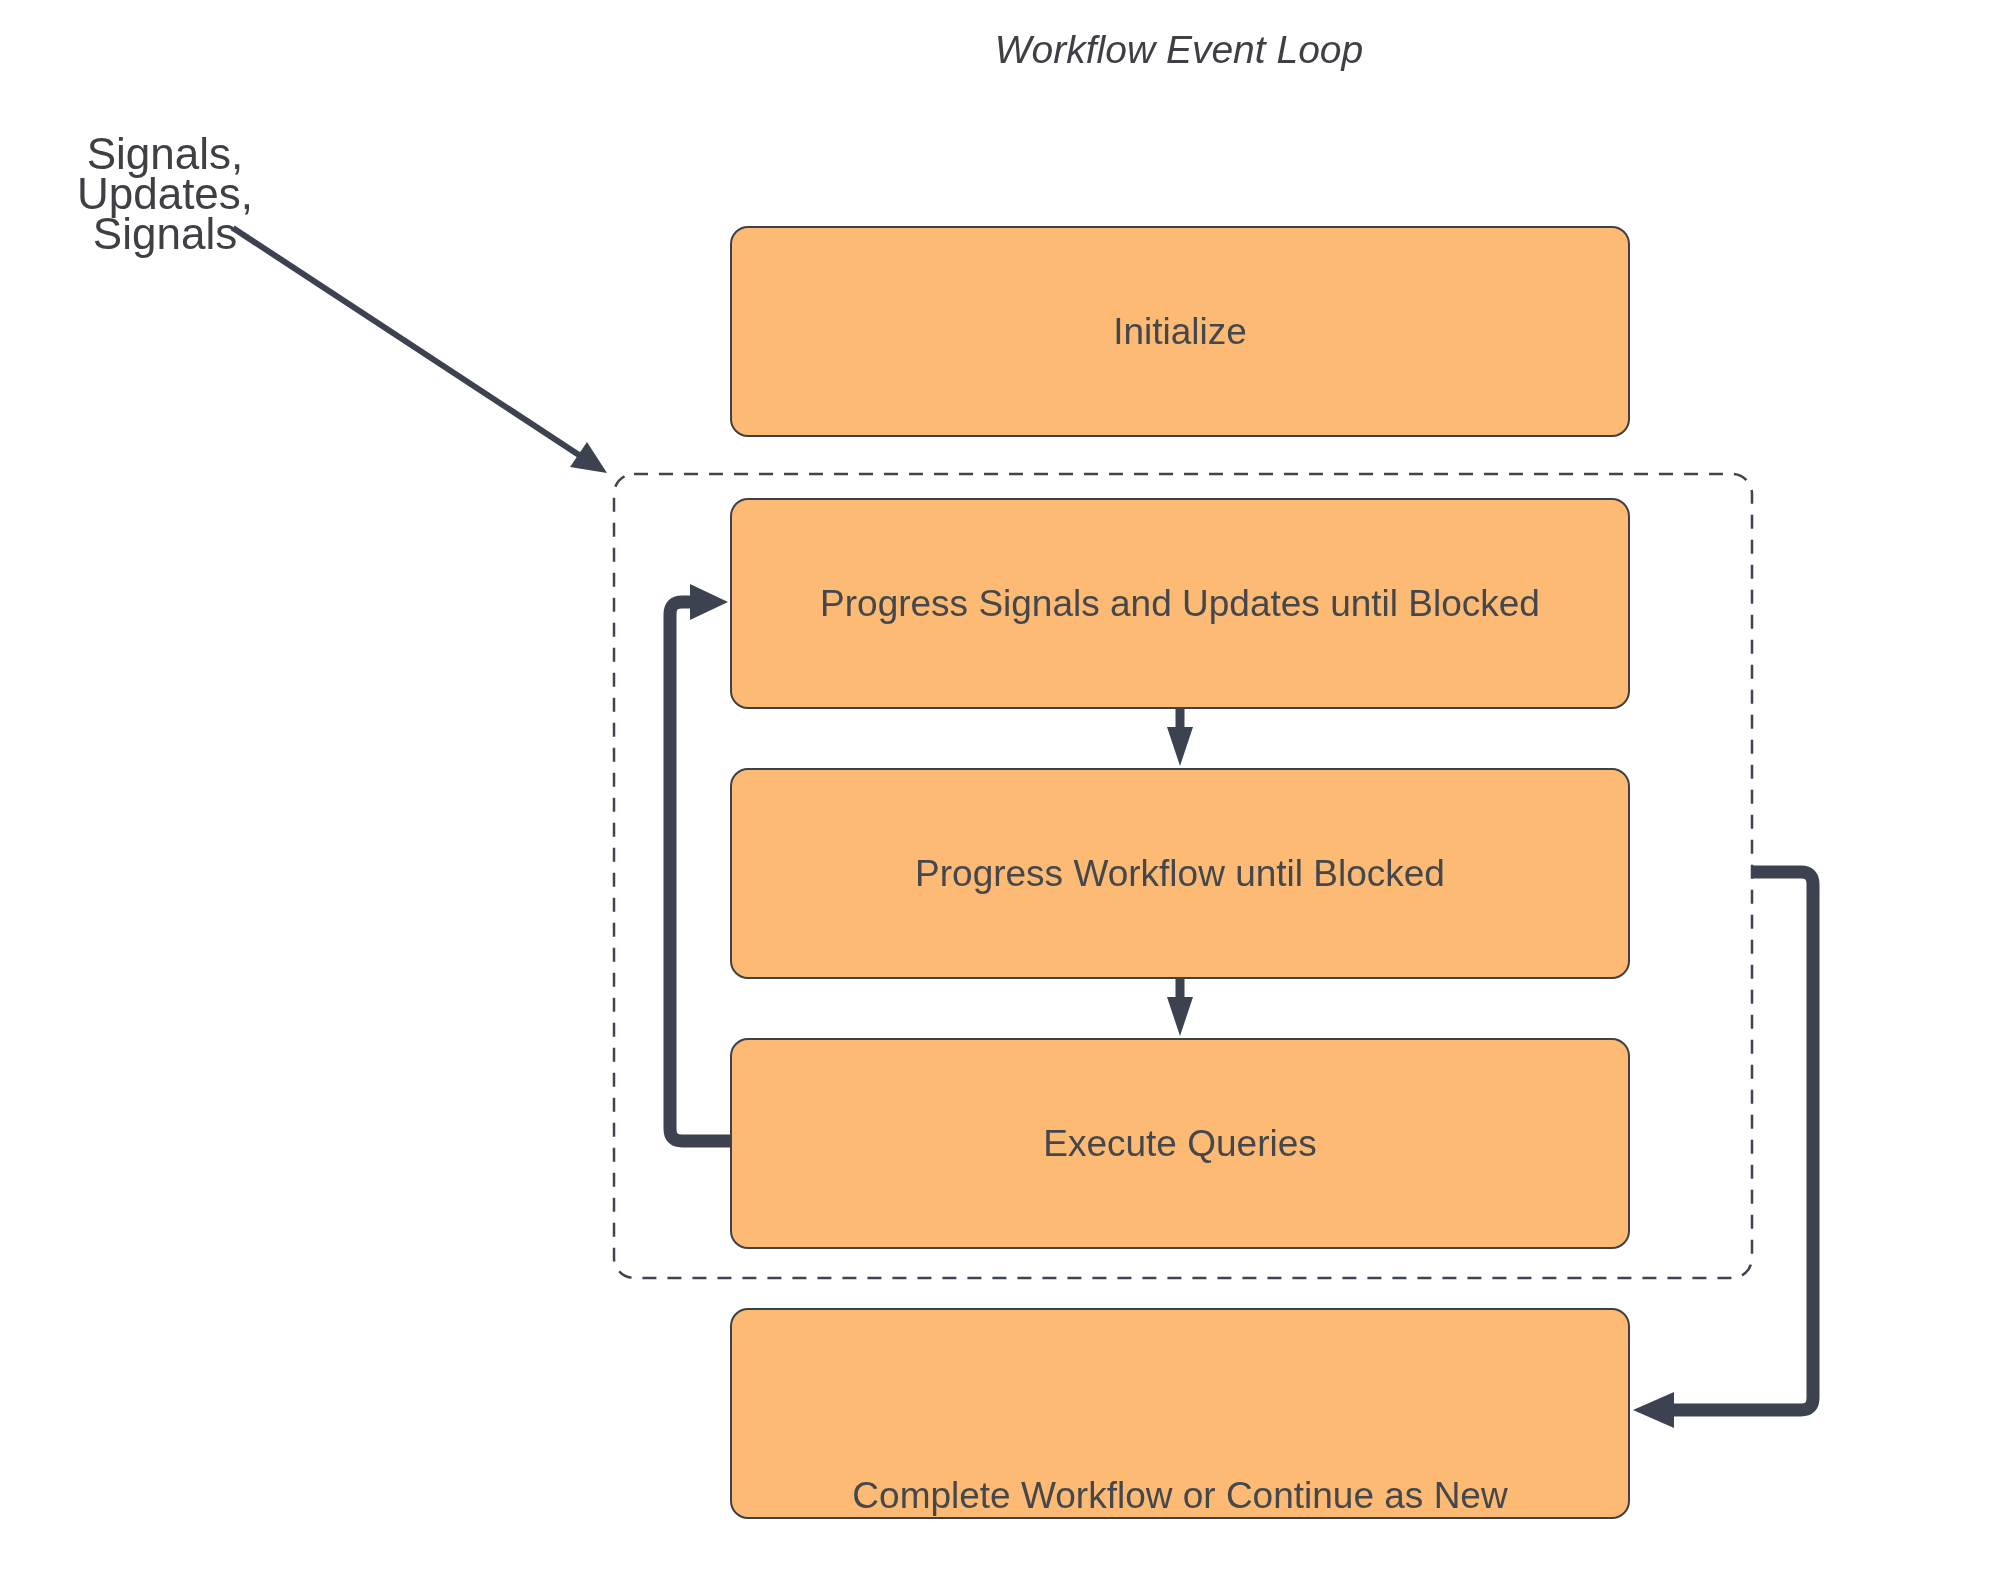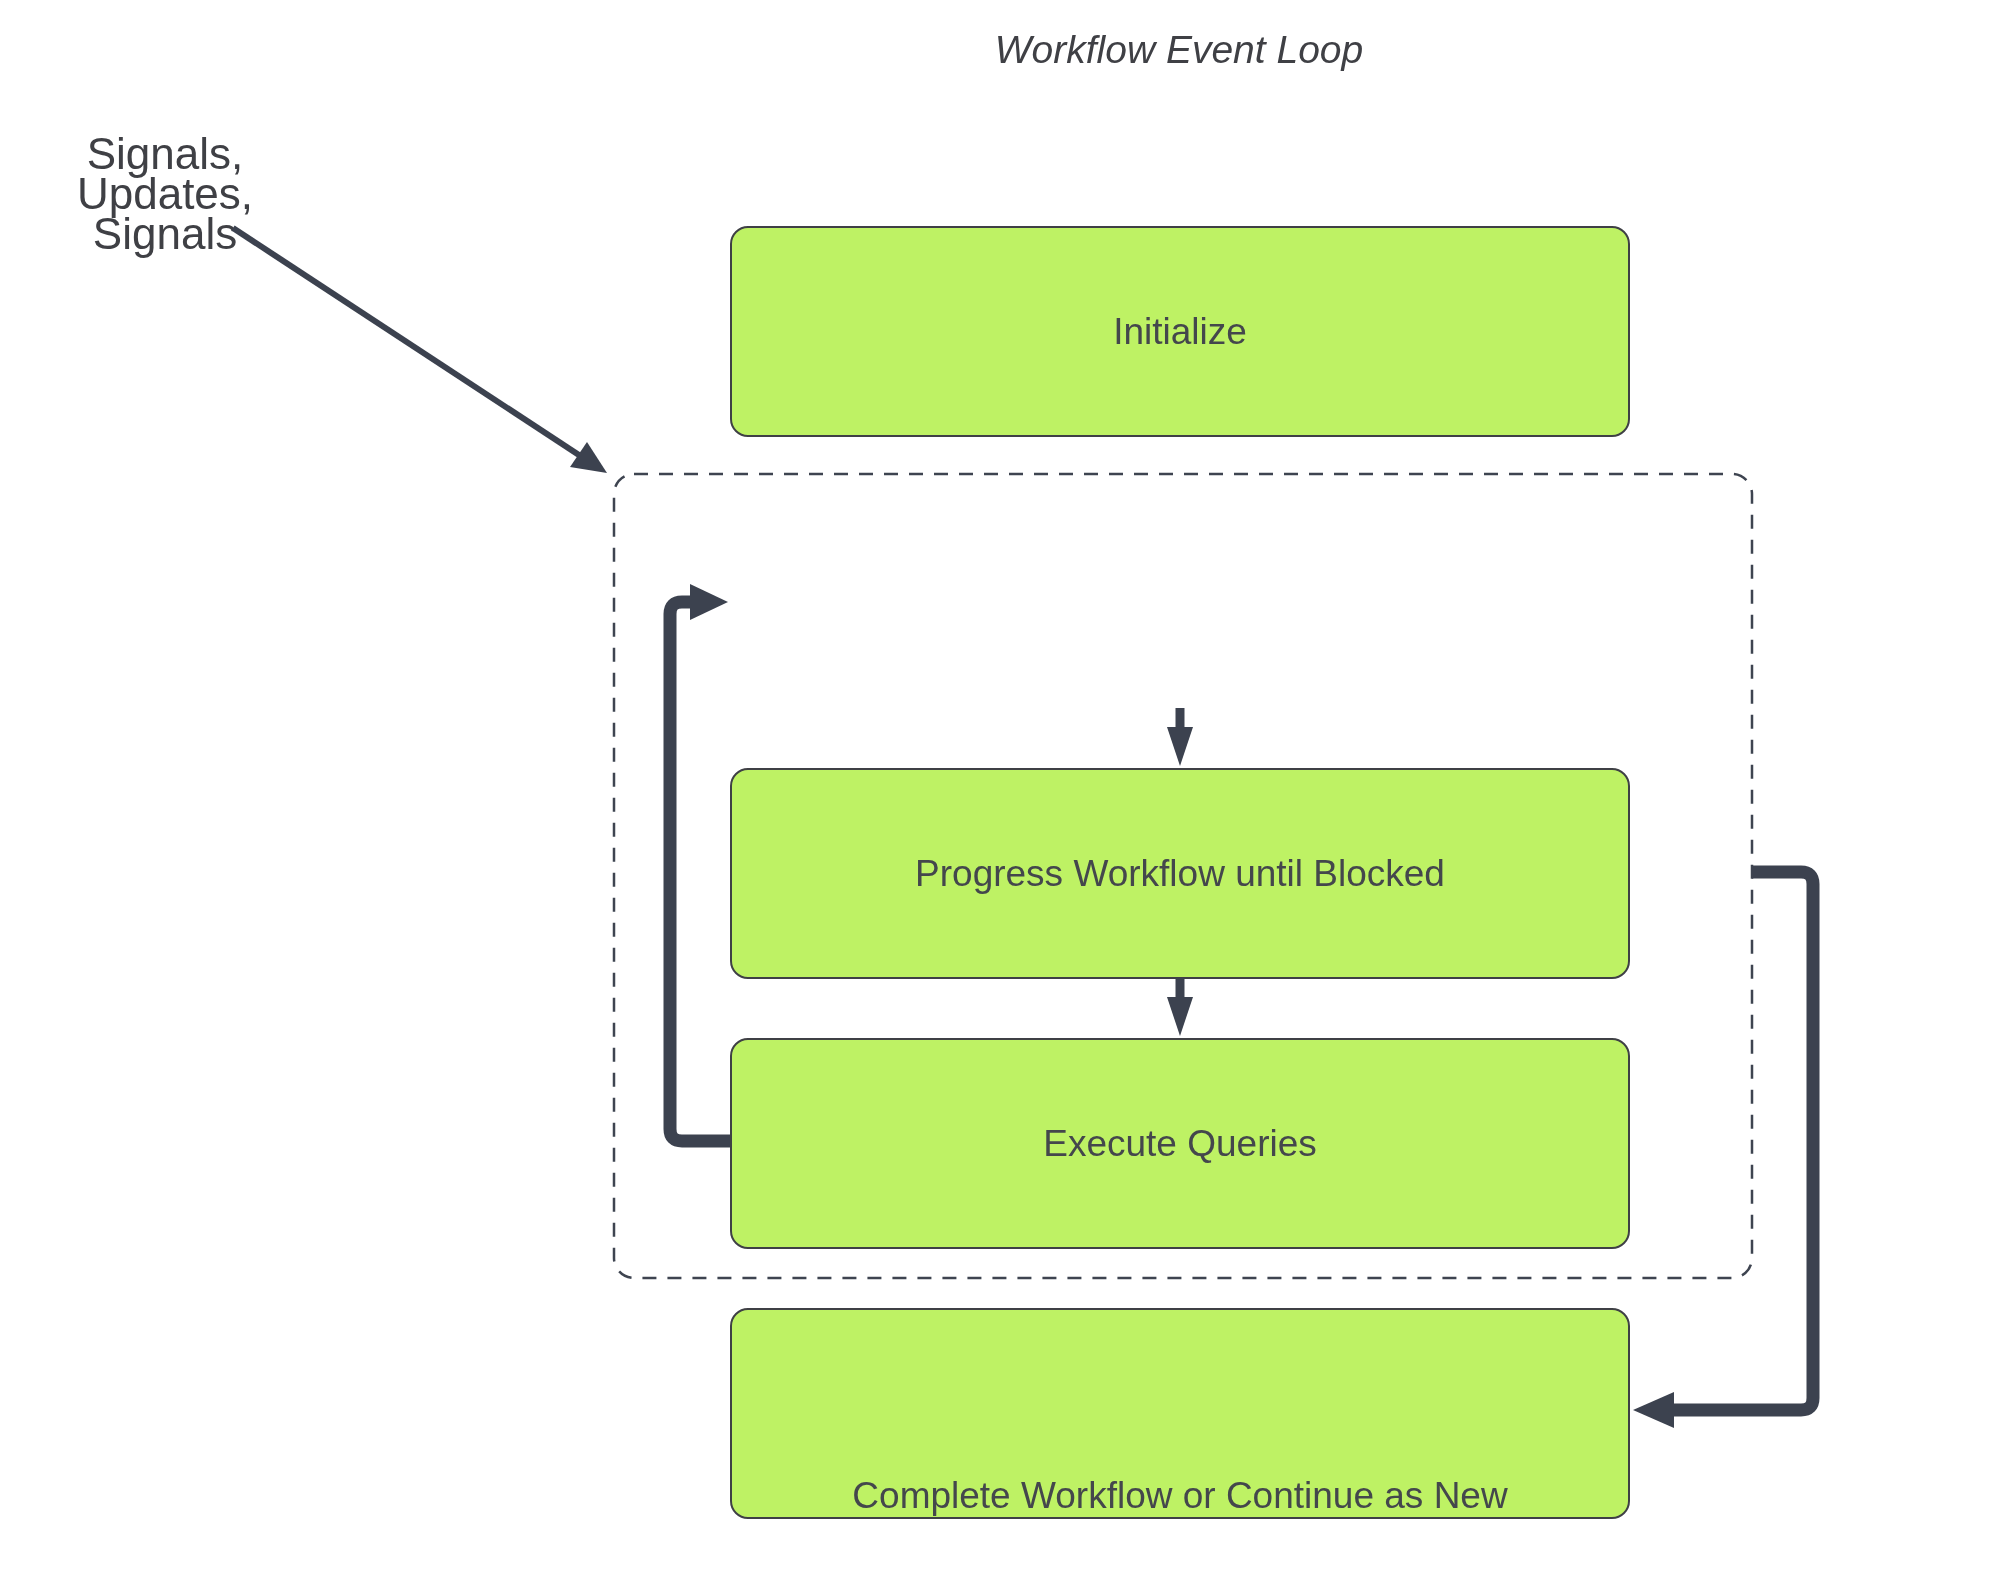--- a/index.html
+++ b/index.html
@@ -32,21 +32,21 @@
     line-height: 40px;
     color: #3f4045;
   }
   .annotation span { display: block; }
   .node {
     position: absolute;
     left: 730px;
     width: 900px;
     height: 211px;
     box-sizing: border-box;
-    background: #bef264;
+    background: #fdba74;
     border: 2px solid #3f4045;
     border-radius: 18px;
     display: flex;
     align-items: center;
     justify-content: center;
     text-align: center;
     font-size: 37px;
     color: #44474c;
   }
   #node-initialize       { top: 226px; }
@@ -72,20 +72,23 @@
 
   <div class="annotation">
     <span>Signals, Updates,</span>
     <span>Signals</span>
   </div>
 
   <div class="node" id="node-initialize">
     <span>Initialize</span>
   </div>
 
+  <div class="node" id="node-progress-signals">
+    <span>Progress Signals and Updates until Blocked</span>
+  </div>
 
   <div class="node" id="node-progress-workflow">
     <span>Progress Workflow until Blocked</span>
   </div>
 
   <div class="node" id="node-execute-queries">
     <span>Execute Queries</span>
   </div>
 
   <div class="node" id="node-complete">

